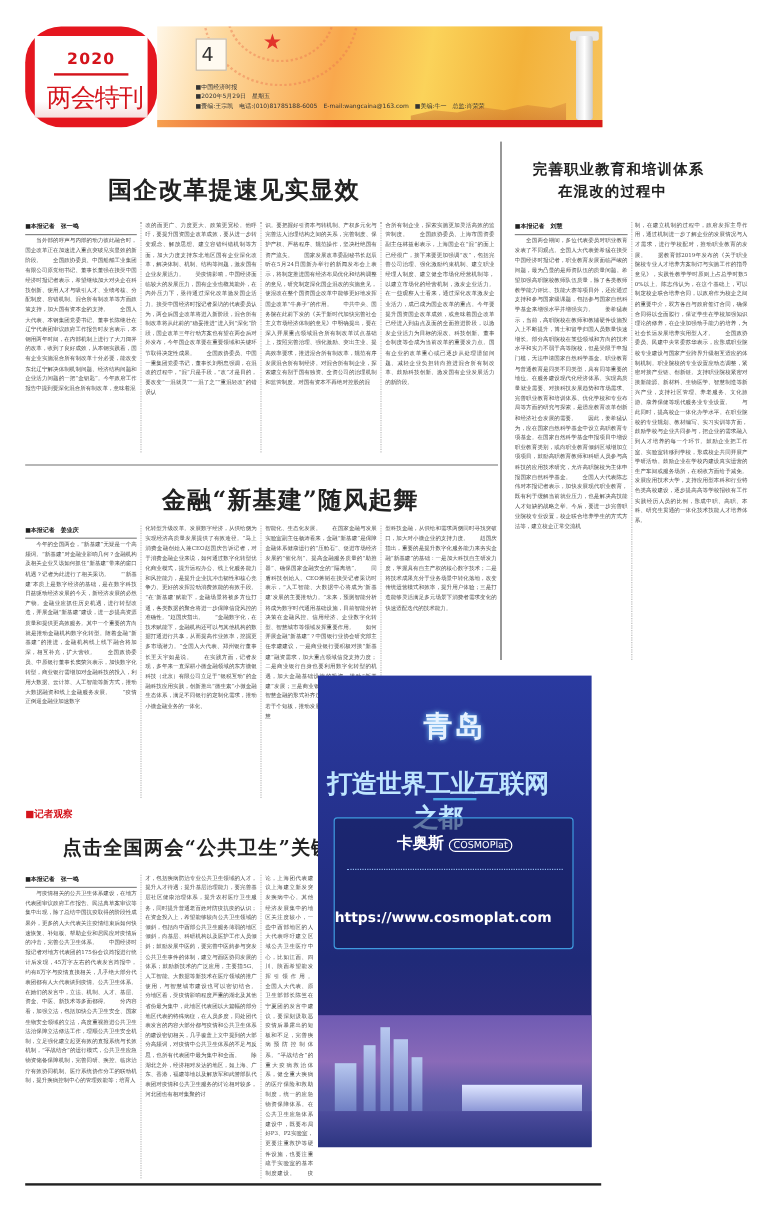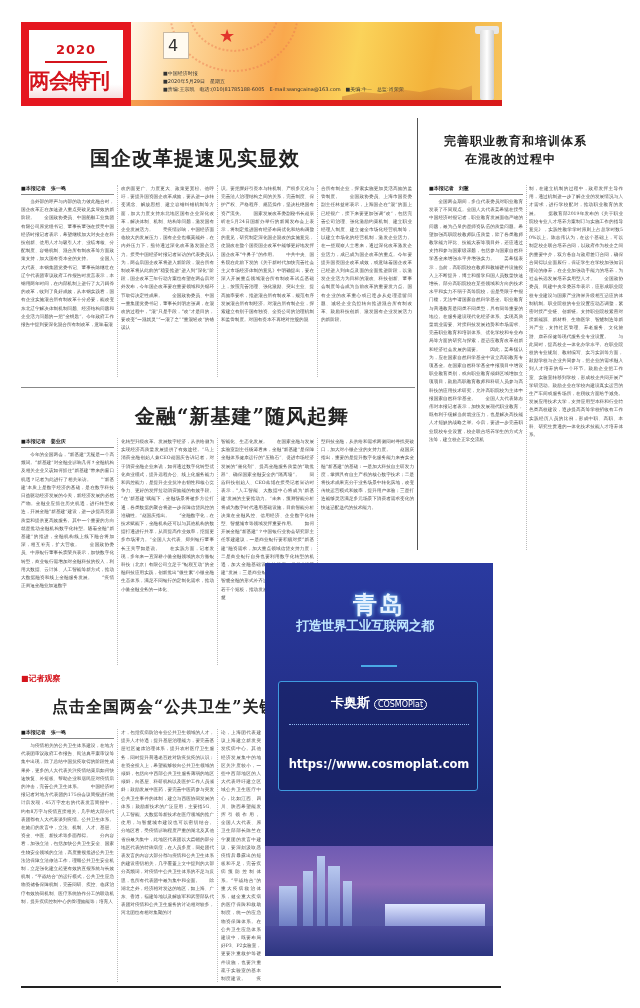--- a/index.html
+++ b/index.html
@@ -1,22 +1,22 @@
 <!DOCTYPE html>
 <html><head>
 <meta charset="utf-8">
 <style>
 *{margin:0;padding:0;box-sizing:border-box;}
 body{width:640px;height:1008px;background:#fff;font-family:"DejaVu Serif","Liberation Serif",serif;color:#333;position:relative;overflow:hidden;}
 .masthead{position:absolute;left:21px;top:22px;width:481px;height:86px;}
-.mast-red{position:absolute;left:0;top:0;width:110px;height:84px;background:#e5161f;}
+.mast-red{position:absolute;left:0;top:0;width:110px;height:84px;background:#e5161f;border-radius:30px;}
 .mast-white{position:absolute;left:8px;top:8px;width:94px;height:68px;background:linear-gradient(180deg,#fff 0%,#fff 80%,#f6dede 100%);}
 .mast-year{position:absolute;left:0;top:12px;width:94px;text-align:center;color:#d4141c;font-family:"DejaVu Sans",sans-serif;font-size:13px;font-weight:bold;letter-spacing:1px;}
 .mast-rule{position:absolute;left:16px;top:31px;width:62px;height:2px;background:#d4141c;}
-.mast-title{position:absolute;left:0;top:37px;width:100px;color:#d4141c;font-family:"DejaVu Sans",sans-serif;font-size:21px;font-weight:bold;letter-spacing:-1px;}
+.mast-title{position:absolute;left:0;top:37px;width:100px;text-align:center;color:#d4141c;font-family:"DejaVu Sans",sans-serif;font-size:21px;font-weight:normal;letter-spacing:-1px;}
 .mast-banner{position:absolute;left:110px;top:0;width:371px;height:84px;background:linear-gradient(100deg,#fff6e6 0%,#fdd79b 15%,#f9a84d 40%,#fbd35a 60%,#f3b23a 80%,#f7c45f 100%);overflow:hidden;}
 .mast-bottom{position:absolute;left:110px;top:78px;width:371px;height:6px;background:linear-gradient(90deg,#f6a04f,#e3201f 40%,#d81a1a);}
 .mast-arc{position:absolute;left:38px;top:-70px;width:130px;height:120px;border-radius:50%;border:2px dotted rgba(235,120,80,.45);}
 .mast-arc2{position:absolute;left:58px;top:-50px;width:90px;height:80px;border-radius:50%;border:2px dotted rgba(235,120,80,.45);}
 .mast-star{position:absolute;left:88px;top:3px;color:#e2352b;font-size:18px;font-family:"DejaVu Sans",sans-serif;}
 .page-num{position:absolute;left:32px;top:10px;width:26px;height:27px;border:1px solid #c9b9a3;background:#fffaf0;color:#333;font-family:"DejaVu Sans",sans-serif;font-size:16px;line-height:25px;padding-left:4px;}
 .mast-info{position:absolute;left:32px;top:47px;font-family:"DejaVu Sans",sans-serif;font-size:5px;color:#333;line-height:8px;white-space:nowrap;}
 .pillar{position:absolute;right:8px;top:8px;width:14px;height:70px;background:linear-gradient(90deg,#ddd,#fff,#ccc);border-radius:2px;}
 .pillar-top{position:absolute;right:3px;top:4px;width:24px;height:8px;background:#e6e6e6;border-radius:2px;}
 .greatwall{position:absolute;right:30px;top:60px;width:130px;height:18px;background:linear-gradient(180deg,rgba(200,110,50,.25),rgba(190,90,40,.45));clip-path:polygon(0 80%,15% 55%,30% 65%,45% 40%,60% 55%,75% 30%,90% 45%,100% 20%,100% 100%,0 100%);}
@@ -24,28 +24,28 @@
 .col{position:absolute;font-size:4.6px;line-height:8.2px;color:#4a4a4a;text-align:justify;overflow:hidden;word-break:break-all;}
 .byline{position:absolute;font-family:"DejaVu Sans",sans-serif;font-size:5px;color:#222;font-weight:bold;border-bottom:1px solid #888;padding-bottom:3px;}
 .vdiv{position:absolute;width:0;border-left:1px dotted #bbb;}
 .hrule{position:absolute;height:1px;background:#888;}
 h1.headline{position:absolute;font-weight:bold;color:#222;white-space:nowrap;letter-spacing:1px;}
 .section-tag{position:absolute;font-family:"DejaVu Sans",sans-serif;font-weight:bold;color:#d4141c;font-size:8px;}
 .ad{position:absolute;left:265px;top:563px;width:228px;height:393px;background:linear-gradient(180deg,#2a3aa0 0%,#24308a 35%,#1f2a78 60%,#2c2b7a 75%,#3b3f8c 100%);overflow:hidden;}
 .ad-city{position:absolute;left:0;bottom:0;width:228px;height:110px;background:linear-gradient(180deg,#6f5bb3 0%,#8a6ab8 35%,#5b5aa8 60%,#3d4791 100%);}
 .ad-tower{position:absolute;bottom:30px;background:linear-gradient(180deg,#b8c8ef,#6f7fc4);}
 .ad-qingdao{position:absolute;left:0;top:26px;width:228px;text-align:center;font-family:"DejaVu Sans",sans-serif;font-size:24px;font-weight:bold;color:#e6f2ff;letter-spacing:2px;text-shadow:0 0 4px #7ad0ff;}
-.ad-slogan{position:absolute;left:0;top:54px;width:200px;text-align:center;font-family:"DejaVu Sans",sans-serif;font-size:13px;font-weight:bold;color:#bfe6ff;letter-spacing:-0.5px;}
+.ad-slogan{position:absolute;left:0;top:76px;width:200px;text-align:center;font-family:"DejaVu Sans",sans-serif;font-size:21px;font-weight:bold;color:#bfe6ff;letter-spacing:-0.5px;}
 .ad-line{position:absolute;left:96px;top:102px;width:36px;height:2px;background:#4aa9e6;}
 .ad-box{position:absolute;left:13px;top:118px;width:200px;height:110px;border:1.5px solid #3f9be0;border-radius:3px;background:rgba(20,30,90,.55);}
 .ad-brand{position:absolute;left:0;top:12px;width:200px;text-align:center;font-family:"DejaVu Sans",sans-serif;color:#fff;font-size:13px;font-weight:bold;}
 .ad-cosmo{font-size:8px;font-weight:normal;margin-left:4px;border:1px solid #fff;border-radius:9px;padding:0 3px;margin-top:35px;}
 .ad-dots{position:absolute;left:10px;top:42px;width:180px;height:0;border-top:1px dotted #8fb7ef;}
 .ad-name{position:absolute;left:0;top:54px;width:200px;text-align:center;font-family:"DejaVu Sans",sans-serif;color:#fff;font-size:13.5px;font-weight:bold;}
-.ad-url{position:absolute;left:0;top:75px;width:200px;text-align:center;font-family:"DejaVu Sans",sans-serif;color:#fff;font-size:11.5px;font-weight:bold;}
+.ad-url{position:absolute;left:0;top:75px;width:200px;font-family:"DejaVu Sans",sans-serif;color:#fff;font-size:11.5px;font-weight:bold;}
 .bottom-rule{position:absolute;left:21px;top:986px;width:480px;height:2px;background:#222;}
 </style>
 </head>
 <body>
 
 <div class="masthead">
   <div class="mast-red">
     <div class="mast-white">
       <div class="mast-year">2020</div>
       <div class="mast-rule"></div>

